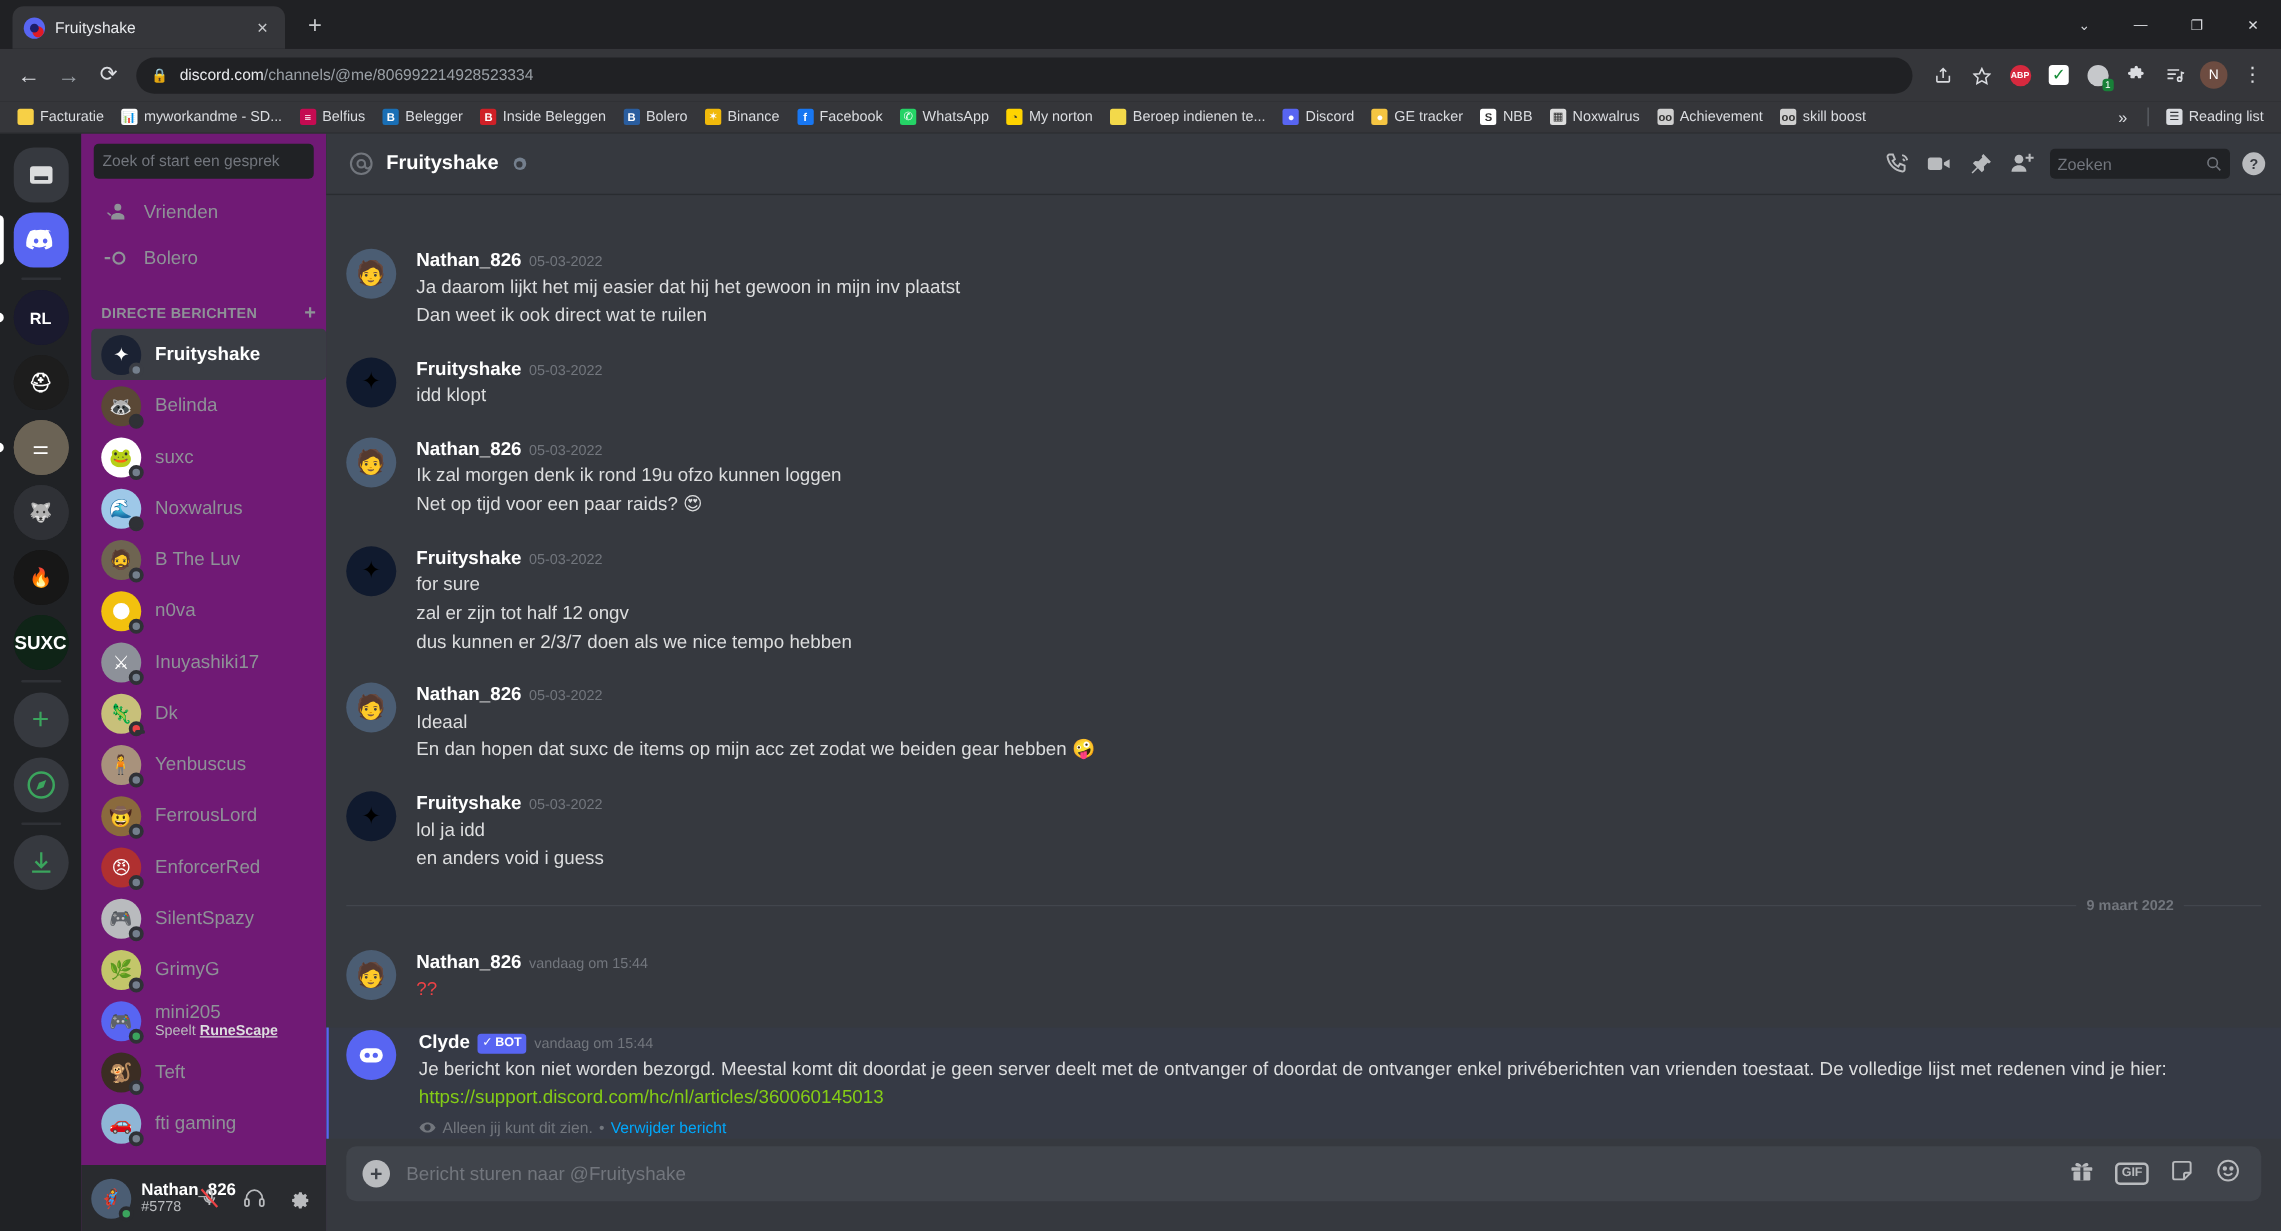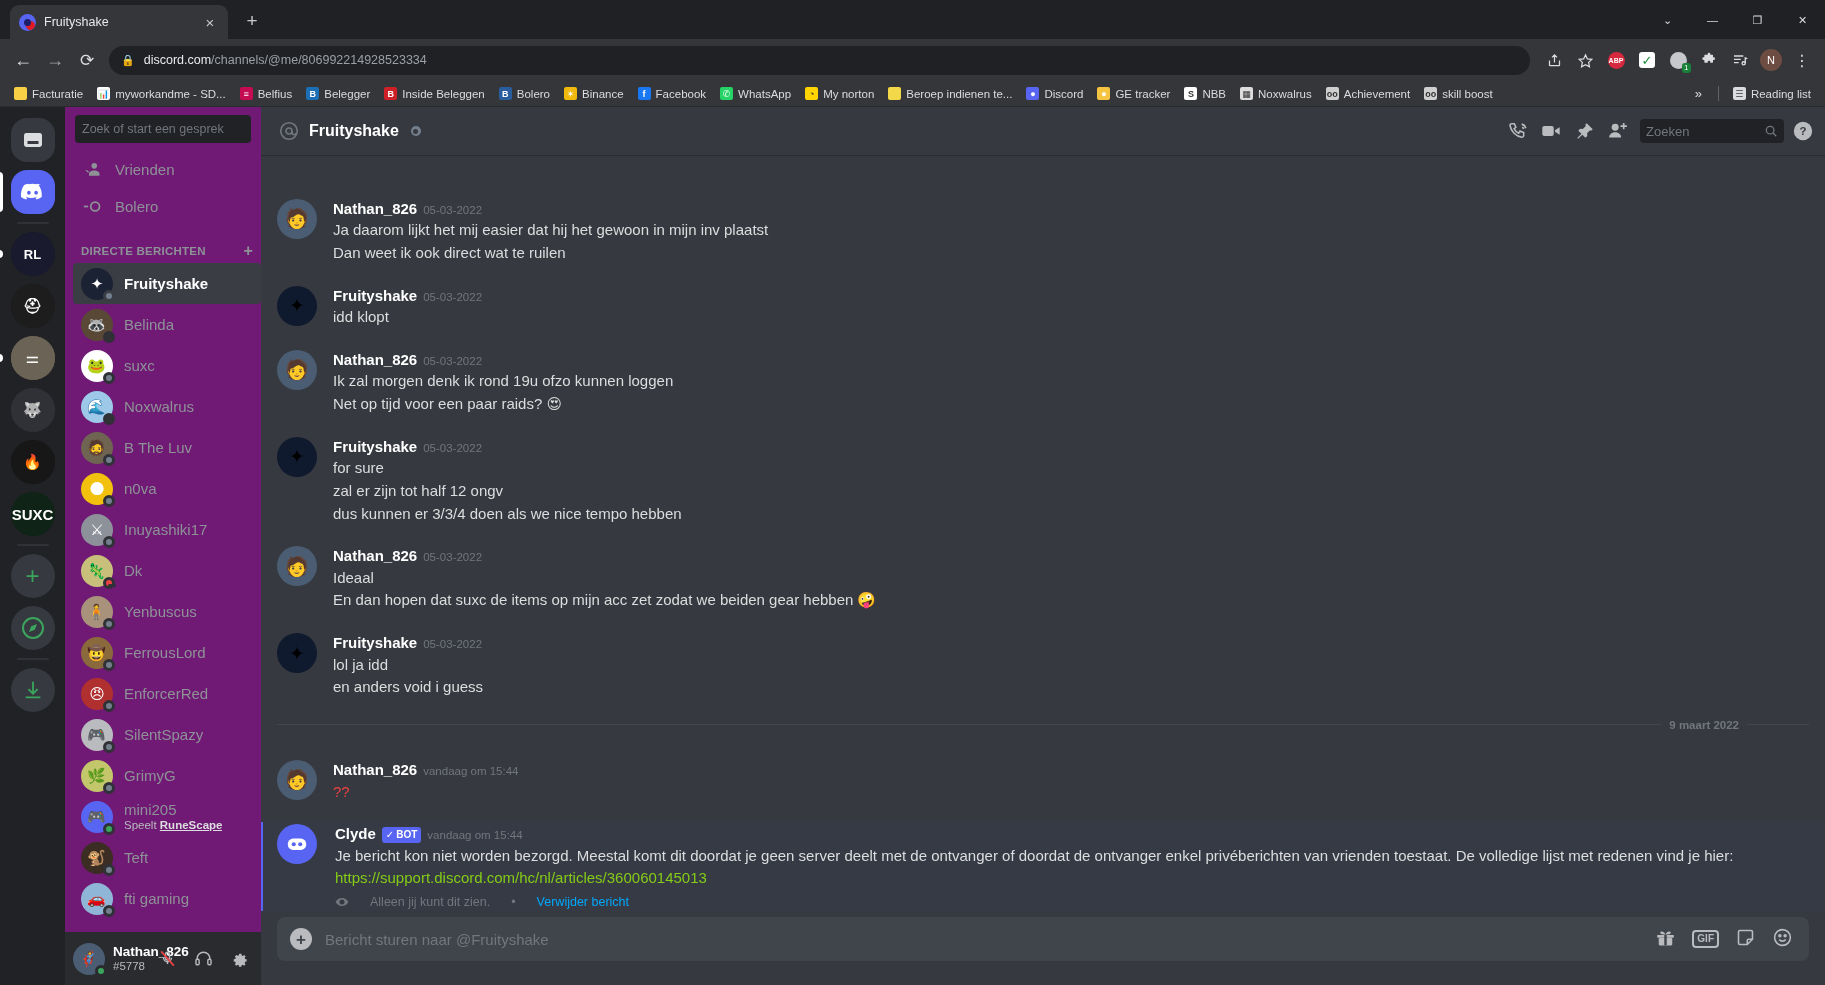--- a/index.html
+++ b/index.html
@@ -155,21 +155,21 @@
   .msg-line.red { color:#ed4245; }
   .msg-line a { color:#84cc16; text-decoration:none; }
 
   .divider { display:flex; align-items:center; margin:18px 16px 10px 16px; }
   .divider .ln{ flex:1; height:1px; background:#42464d;}
   .divider .lbl{ color:#72767d; font-size:11.5px; font-weight:600; padding:0 8px;}
 
   .msg.ephemeral { border-left:2px solid #5865f2; margin-left:0; background:rgba(88,101,242,.04);}
   .bot-badge { background:#5865f2; color:#fff; font-size:10px; font-weight:600; border-radius:3px;
       padding:1px 4px; display:inline-flex; align-items:center; gap:2px; position:relative; top:-1px;}
-  .eph-foot { display:flex; align-items:center; gap:21px; color:#72767d; font-size:12.5px; padding-top:5px;}
+  .eph-foot { display:flex; align-items:center; gap:5px; color:#72767d; font-size:12.5px; padding-top:5px;}
   .eph-foot a { color:#00a8fc; text-decoration:none;}
   .clyde-av { background:#5865f2; display:flex; align-items:center; justify-content:center;}
 
   .composer { padding:0 16px 24px 16px; flex:none;}
   .composer-box { background:#40444b; border-radius:8px; min-height:44px; display:flex; align-items:center;
       padding:0 16px 0 0;}
   .comp-plus { width:48px;height:44px;display:flex;align-items:center;justify-content:center; flex:none;}
   .comp-plus .c{ width:22px;height:22px;border-radius:50%;background:#b9bbbe; color:#40444b;
       display:flex;align-items:center;justify-content:center; font-size:17px; line-height:1; font-weight:bold;}
   .comp-placeholder { flex:1; color:#72767d; font-size:15px;}
@@ -664,21 +664,21 @@
             <div class="msg-line">Net op tijd voor een paar raids? 😍</div>
           </div>
           <div class="msg grouped-start">
             <span class="msg-av" style="background:#101a2e;display:flex;align-items:center;justify-content:center;font-size:19px">✦</span>
             <div class="msg-head">
               <span class="msg-author">Fruityshake</span>
               <span class="msg-ts">05-03-2022</span>
             </div>
             <div class="msg-line">for sure</div>
             <div class="msg-line">zal er zijn tot half 12 ongv</div>
-            <div class="msg-line">dus kunnen er 3/3/4 doen als we nice tempo hebben</div>
+            <div class="msg-line">dus kunnen er 2/3/7 doen als we nice tempo hebben</div>
           </div>
           <div class="msg grouped-start">
             <span class="msg-av" style="background:#4b5d73;display:flex;align-items:center;justify-content:center;font-size:19px">🧑</span>
             <div class="msg-head">
               <span class="msg-author">Nathan_826</span>
               <span class="msg-ts">05-03-2022</span>
             </div>
             <div class="msg-line">Ideaal</div>
             <div class="msg-line">En dan hopen dat suxc de items op mijn acc zet zodat we beiden gear hebben 🤪</div>
           </div>

